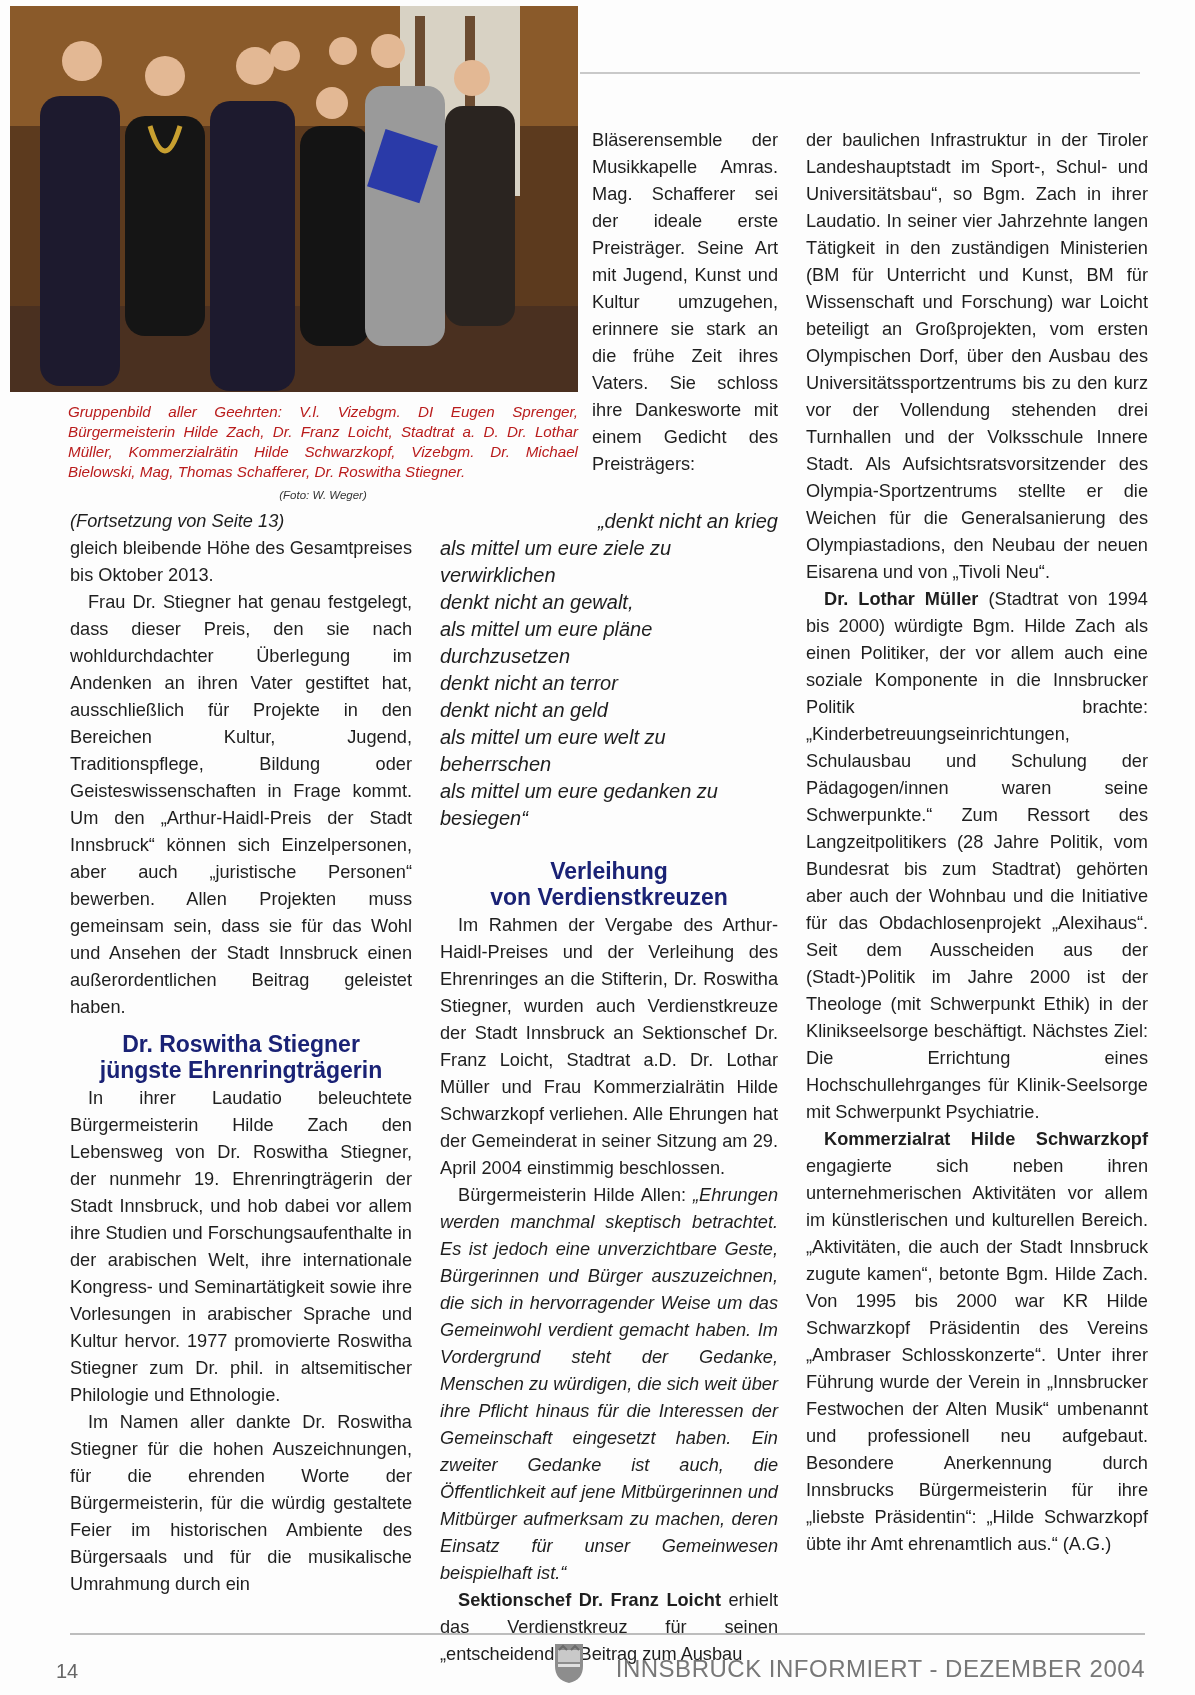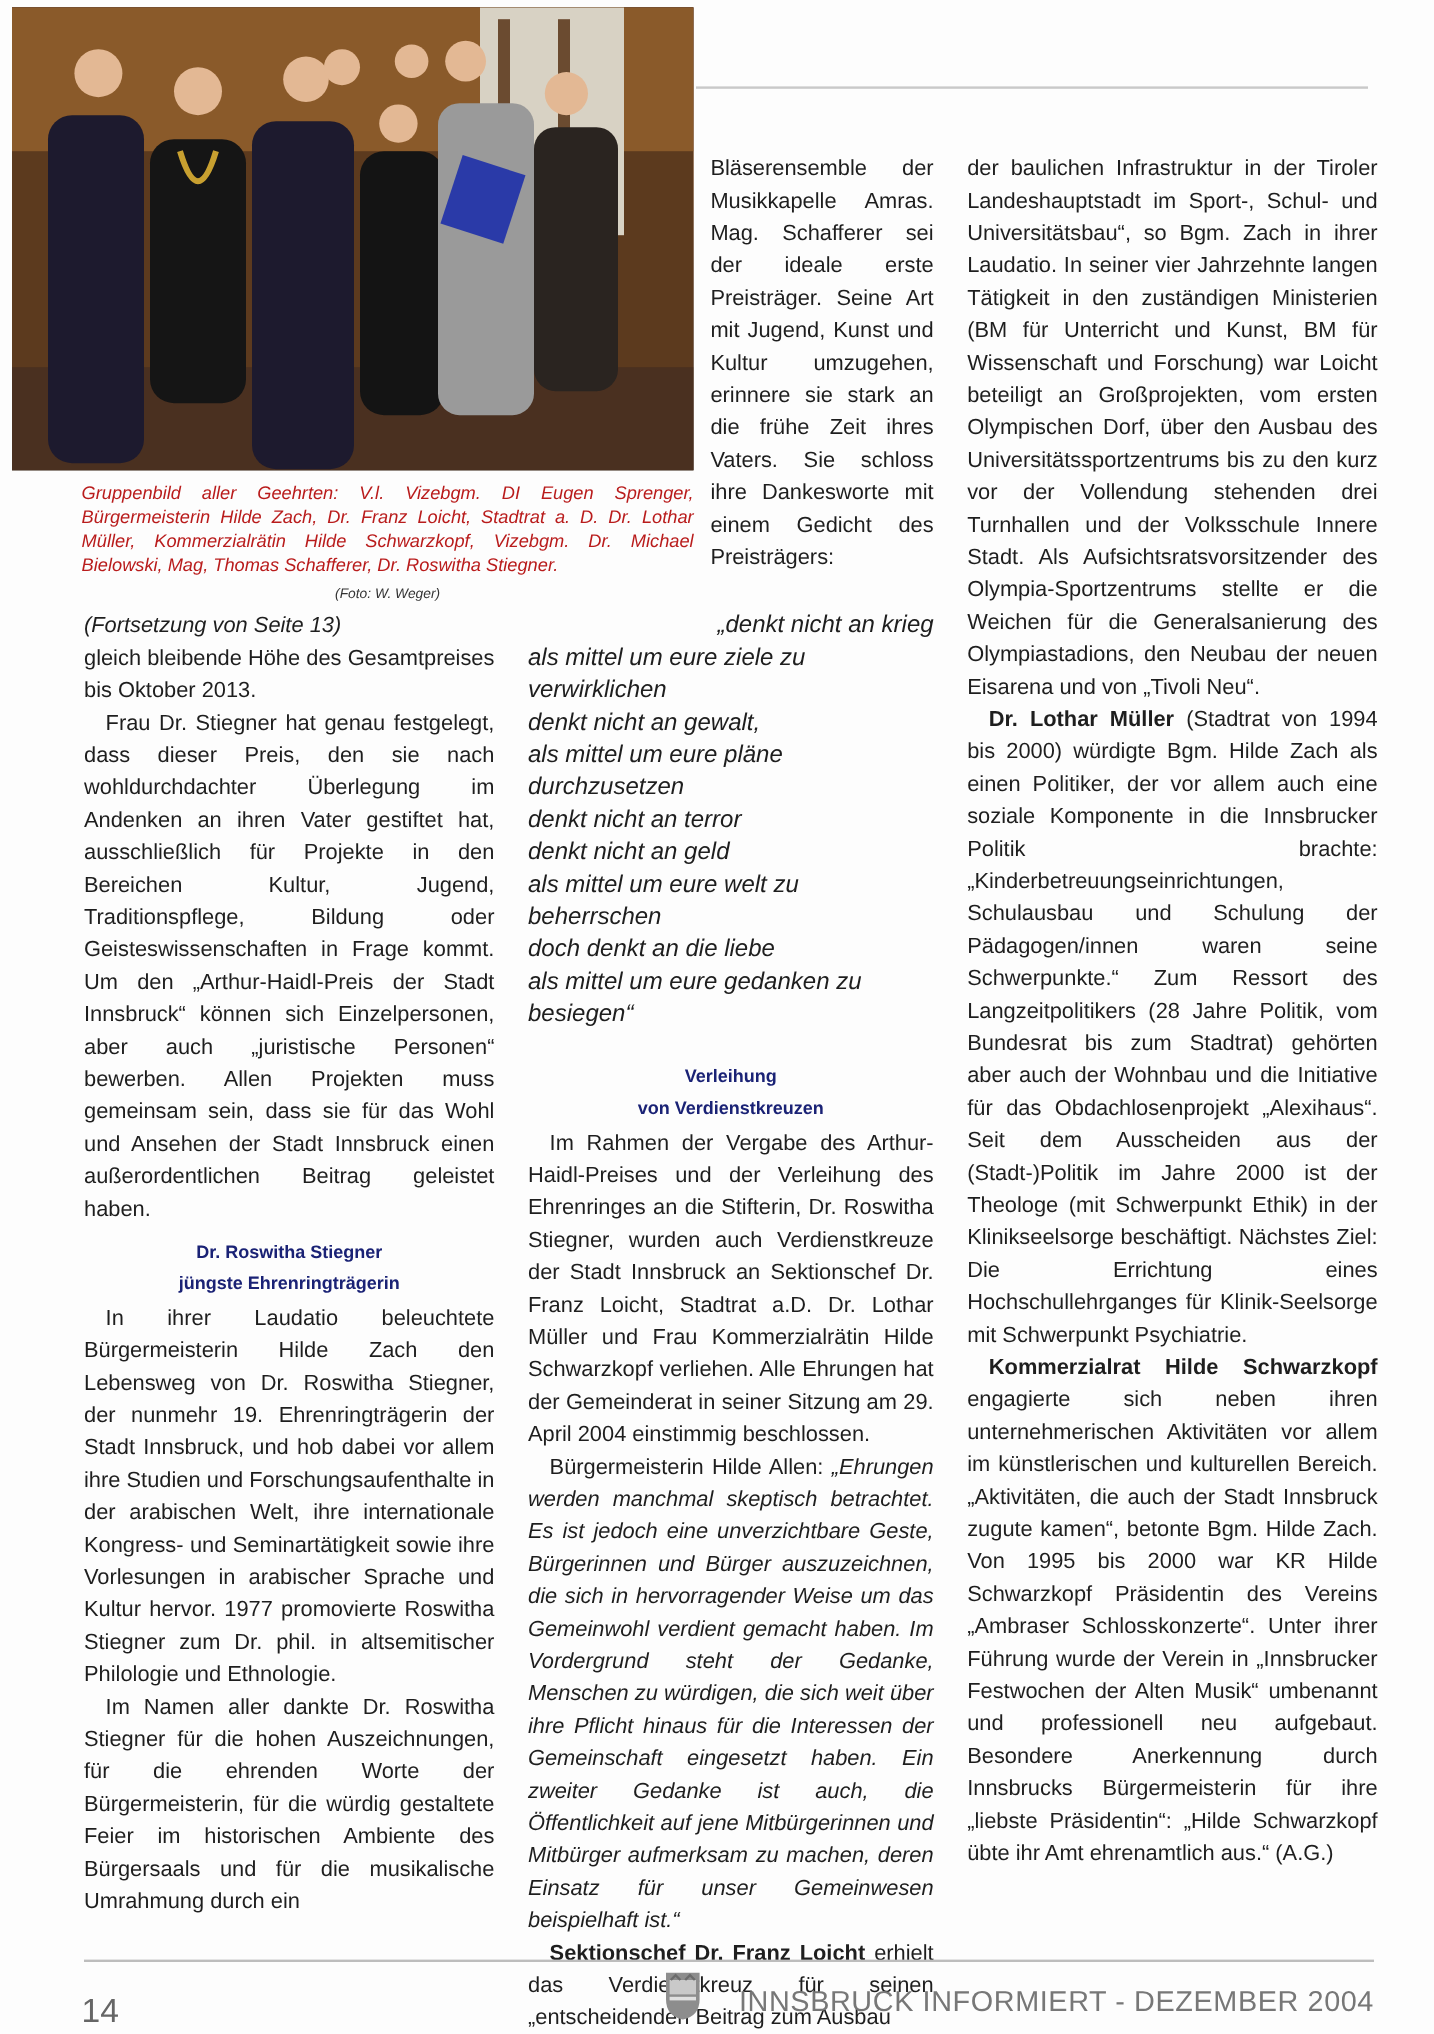--- a/index.html
+++ b/index.html
@@ -26,24 +26,24 @@
   .c1 { left:70px; top:508px; width:342px; }
   .c2 { left:440px; top:508px; width:338px; }
   .c2top { left:592px; top:127px; width:186px; }
   .c3 { left:806px; top:127px; width:342px; }
 
   .ital { font-style:italic; }
   .bold { font-weight:bold; }
   .poem { font-style:italic; font-size:20px; line-height:27px; }
   .poem .first { text-align:right; }
 
-  h2.head { margin:10px 0 2px 0; color:#1a2275; font-size:15px; line-height:26px; text-align:center; font-weight:bold; }
+  h2.head { margin:10px 0 2px 0; color:#1a2275; font-size:23px; line-height:26px; text-align:center; font-weight:bold; }
 
   .bottom-rule { position:absolute; left:70px; top:1633px; width:1075px; height:2px; background:#bdbdbd; }
-  .page-number { position:absolute; left:68px; top:1660px; font-size:28px; color:#666; }
+  .page-number { position:absolute; left:56px; top:1660px; font-size:20px; color:#666; }
   .footer-title { position:absolute; right:50px; top:1655px; font-size:24px; color:#777; letter-spacing:0.5px;text-align:right; }
   .crest { position:absolute; left:553px; top:1642px; width:32px; height:42px; }
 </style>
 </head>
 <body>
 
 <div class="page">
 
   <div class="top-rule"></div>
 
@@ -99,21 +99,20 @@
 
   <div class="col c2">
     <div class="poem">
       <div class="first">„denkt nicht an krieg</div>
       <div>als mittel um eure ziele zu verwirklichen</div>
       <div>denkt nicht an gewalt,</div>
       <div>als mittel um eure pläne durchzusetzen</div>
       <div>denkt nicht an terror</div>
       <div>denkt nicht an geld</div>
       <div>als mittel um eure welt zu beherrschen</div>
-      <div>doch denkt an die liebe</div>
       <div>als mittel um eure gedanken zu besiegen“</div>
     </div>
     <h2 class="head" style="margin-top:26px">
       <span>Verleihung</span><br>
       <span>von Verdienstkreuzen</span>
     </h2>
     <p class="indent">Im Rahmen der Vergabe des Arthur-Haidl-Preises und der Verleihung des Ehrenringes an die Stifterin, Dr. Roswitha Stiegner, wurden auch Verdienstkreuze der Stadt Innsbruck an Sektionschef Dr. Franz Loicht, Stadtrat a.D. Dr. Lothar Müller und Frau Kommerzialrätin Hilde Schwarzkopf verliehen. Alle Ehrungen hat der Gemeinderat in seiner Sitzung am 29. April 2004 einstimmig beschlossen.</p>
     <p class="indent">
       <span>Bürgermeisterin Hilde Allen:</span>
       <span class="ital">„Ehrungen werden manchmal skeptisch betrachtet. Es ist jedoch eine unverzichtbare Geste, Bürgerinnen und Bürger auszuzeichnen, die sich in hervorragender Weise um das Gemeinwohl verdient gemacht haben. Im Vordergrund steht der Gedanke, Menschen zu würdigen, die sich weit über ihre Pflicht hinaus für die Interessen der Gemeinschaft eingesetzt haben. Ein zweiter Gedanke ist auch, die Öffentlichkeit auf jene Mitbürgerinnen und Mitbürger aufmerksam zu machen, deren Einsatz für unser Gemeinwesen beispielhaft ist.“</span>

